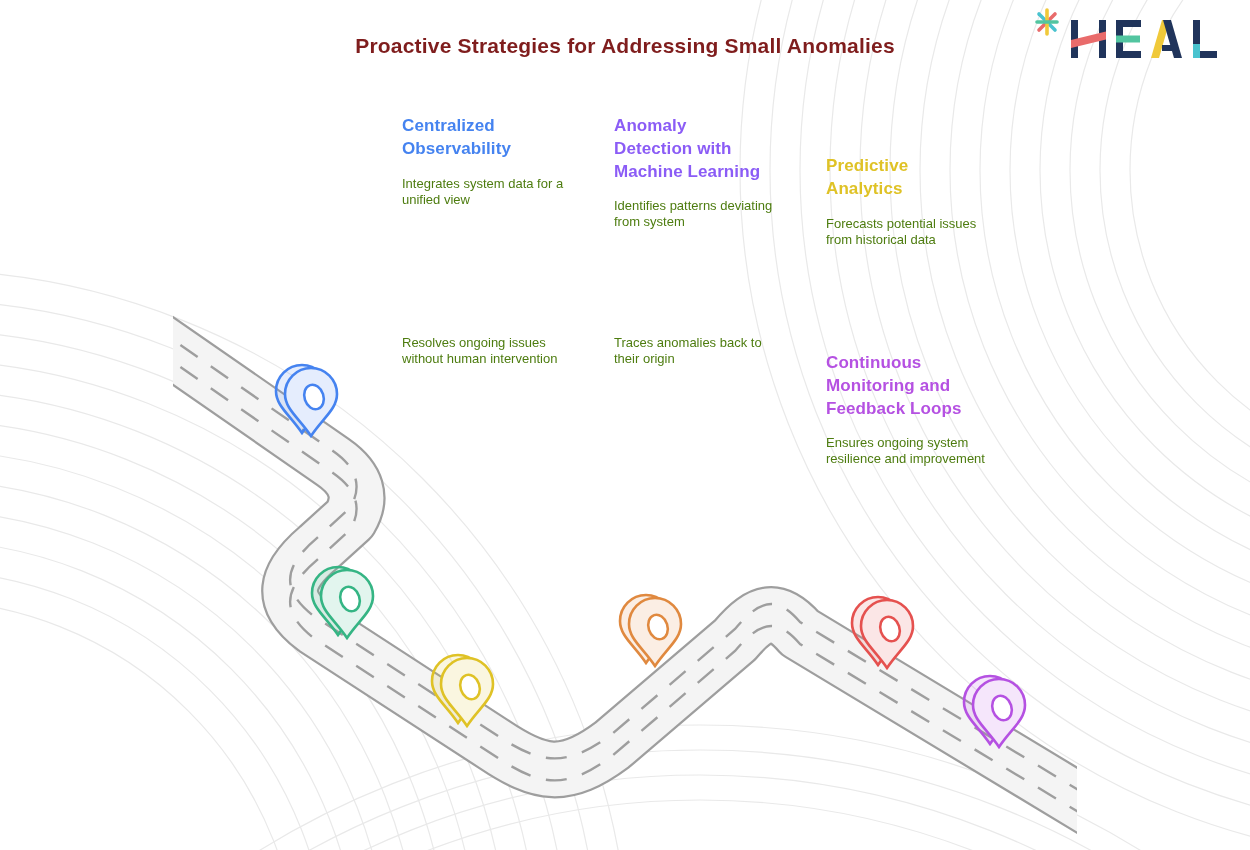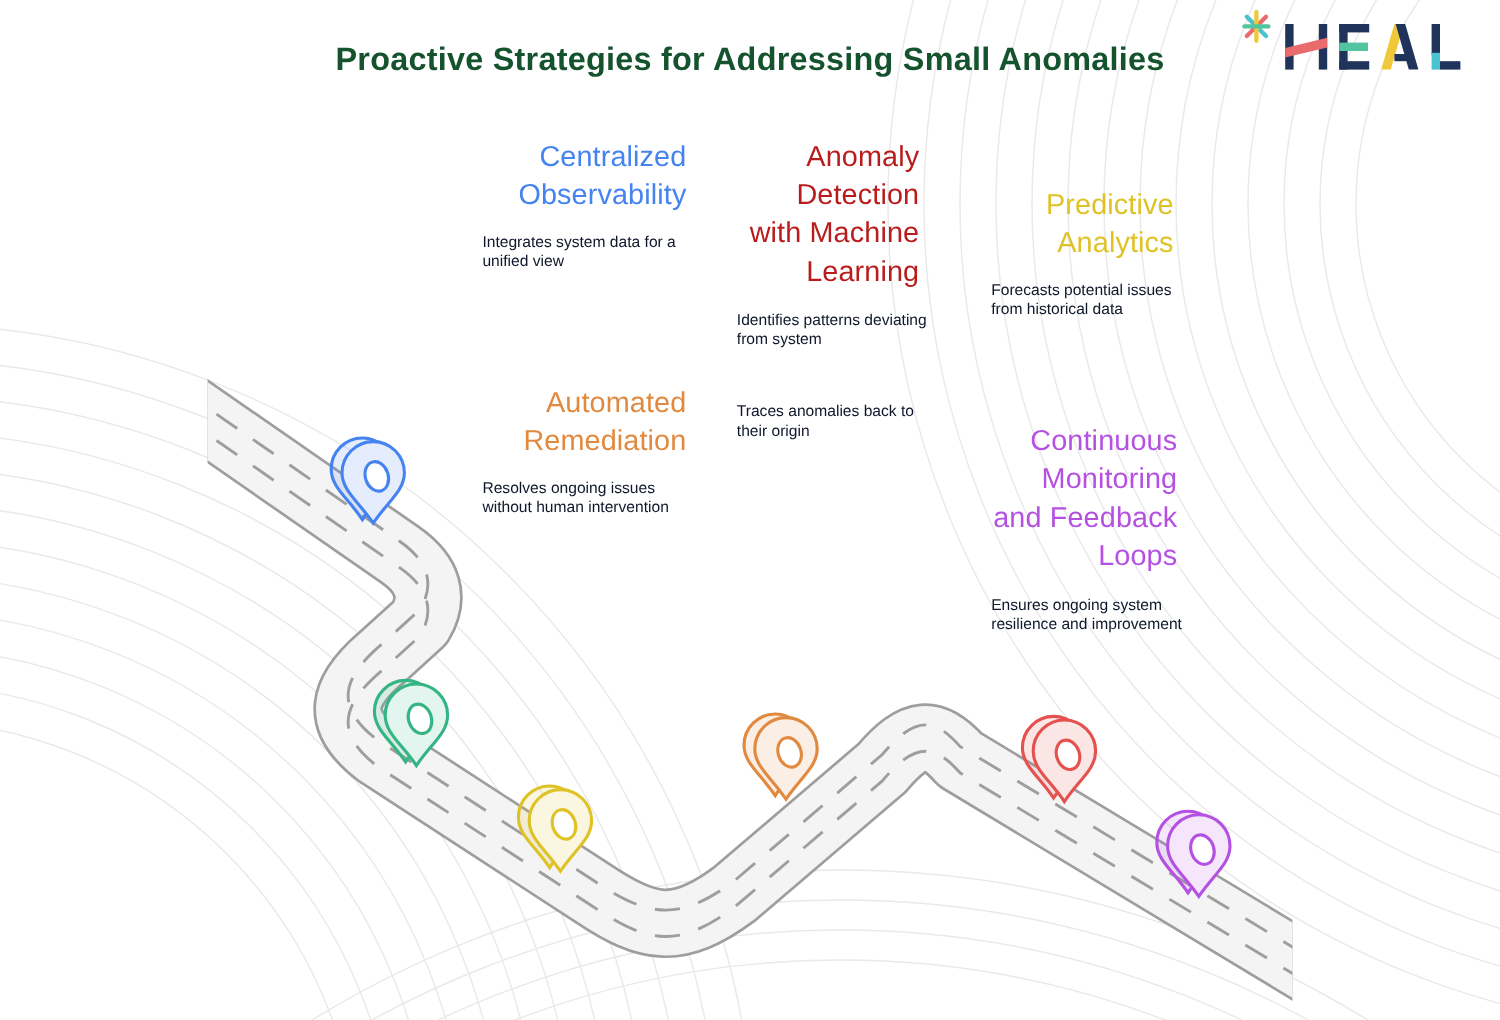--- a/index.html
+++ b/index.html
@@ -4,29 +4,29 @@
 <style>
   html,body{margin:0;padding:0;background:#fff;}
   .stage{
     position:relative;width:1250px;height:850px;margin:0 auto;
     background:#ffffff;overflow:hidden;
     font-family:"Liberation Sans", sans-serif;
   }
   .bg-svg{position:absolute;left:0;top:0;width:1250px;height:850px;}
   .page-title{
     position:absolute;left:0;right:0;top:34px;text-align:center;
-    font-size:27px;font-weight:bold;color:#14532d;letter-spacing:.2px;
+    font-size:21px;font-weight:bold;color:#7f1d1d;letter-spacing:.2px;
   }
   .logo{position:absolute;top:8px;right:22px;width:196px;height:58px;}
   .card{position:absolute;}
   .card h2{
-    margin:0;font-size:24px;line-height:1.34;font-weight:normal;letter-spacing:.1px;text-align:right;
+    margin:0;font-size:17px;line-height:1.34;font-weight:bold;letter-spacing:.1px;
   }
   .card p{
-    margin:15px 0 0 0;font-size:13px;line-height:1.23;color:#0f172a;width:162px;
+    margin:15px 0 0 0;font-size:13px;line-height:1.23;color:#4d7c0f;width:162px;
   }
   .c1{left:402px;top:115px;width:170px;}
   .c2{left:614px;top:115px;width:152px;}
   .c3{left:826px;top:115px;width:152px;margin-top:40px;}
   .c4{left:402px;top:320px;width:170px;}
   .c5{left:614px;top:320px;width:168px;}
   .c6{left:826px;top:320px;width:155px;margin-top:32px;}
 </style>
 </head>
 <body>
@@ -127,31 +127,30 @@
       <rect x="165" y="43" width="17" height="7" fill="#20345b"></rect>
     </g>
   </svg>
 
   <div class="card c1">
     <h2 style="color: rgb(69, 131, 240);">Centralized Observability</h2>
     <p>Integrates system data for a unified view</p>
   </div>
 
   <div class="card c2">
-    <h2 style="color: #b91c1c;">Anomaly Detection with Machine Learning</h2>
+    <h2 style="color: #8b5cf6;">Anomaly Detection with Machine Learning</h2>
     <p>Identifies patterns deviating from system</p>
   </div>
 
   <div class="card c3">
     <h2 style="color: rgb(223, 194, 38);">Predictive Analytics</h2>
     <p>Forecasts potential issues from historical data</p>
   </div>
 
   <div class="card c4">
-    <h2 style="color: rgb(224, 137, 63);">Automated Remediation</h2>
     <p>Resolves ongoing issues without human intervention</p>
   </div>
 
   <div class="card c5">
     <p>Traces anomalies back to their origin</p>
   </div>
 
   <div class="card c6">
     <h2 style="color: rgb(181, 81, 226);">Continuous Monitoring and Feedback Loops</h2>
     <p>Ensures ongoing system resilience and improvement</p>

